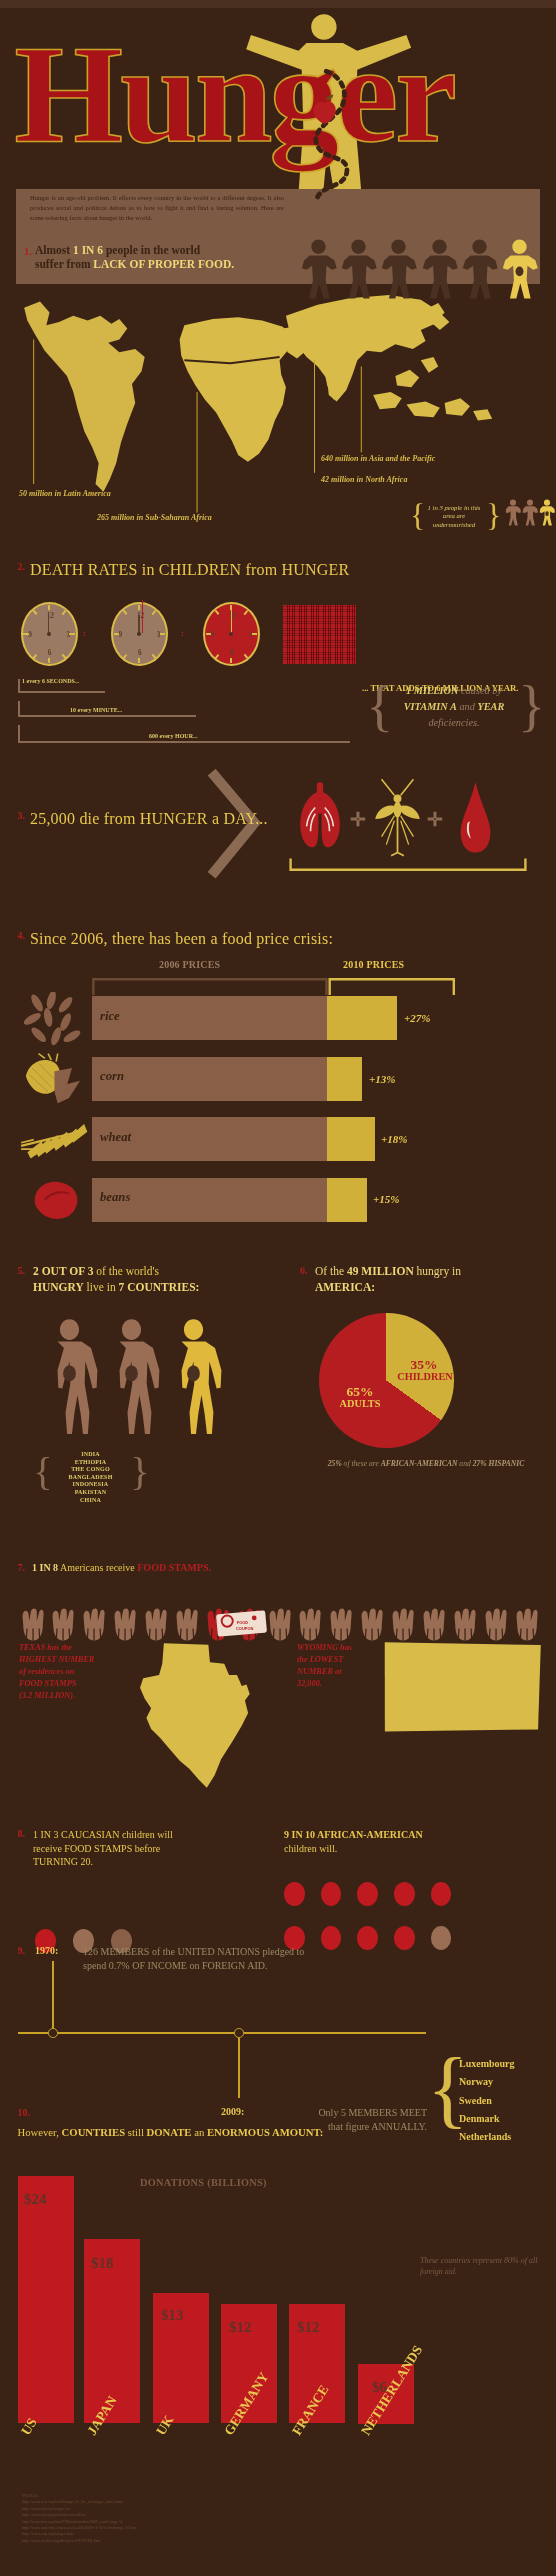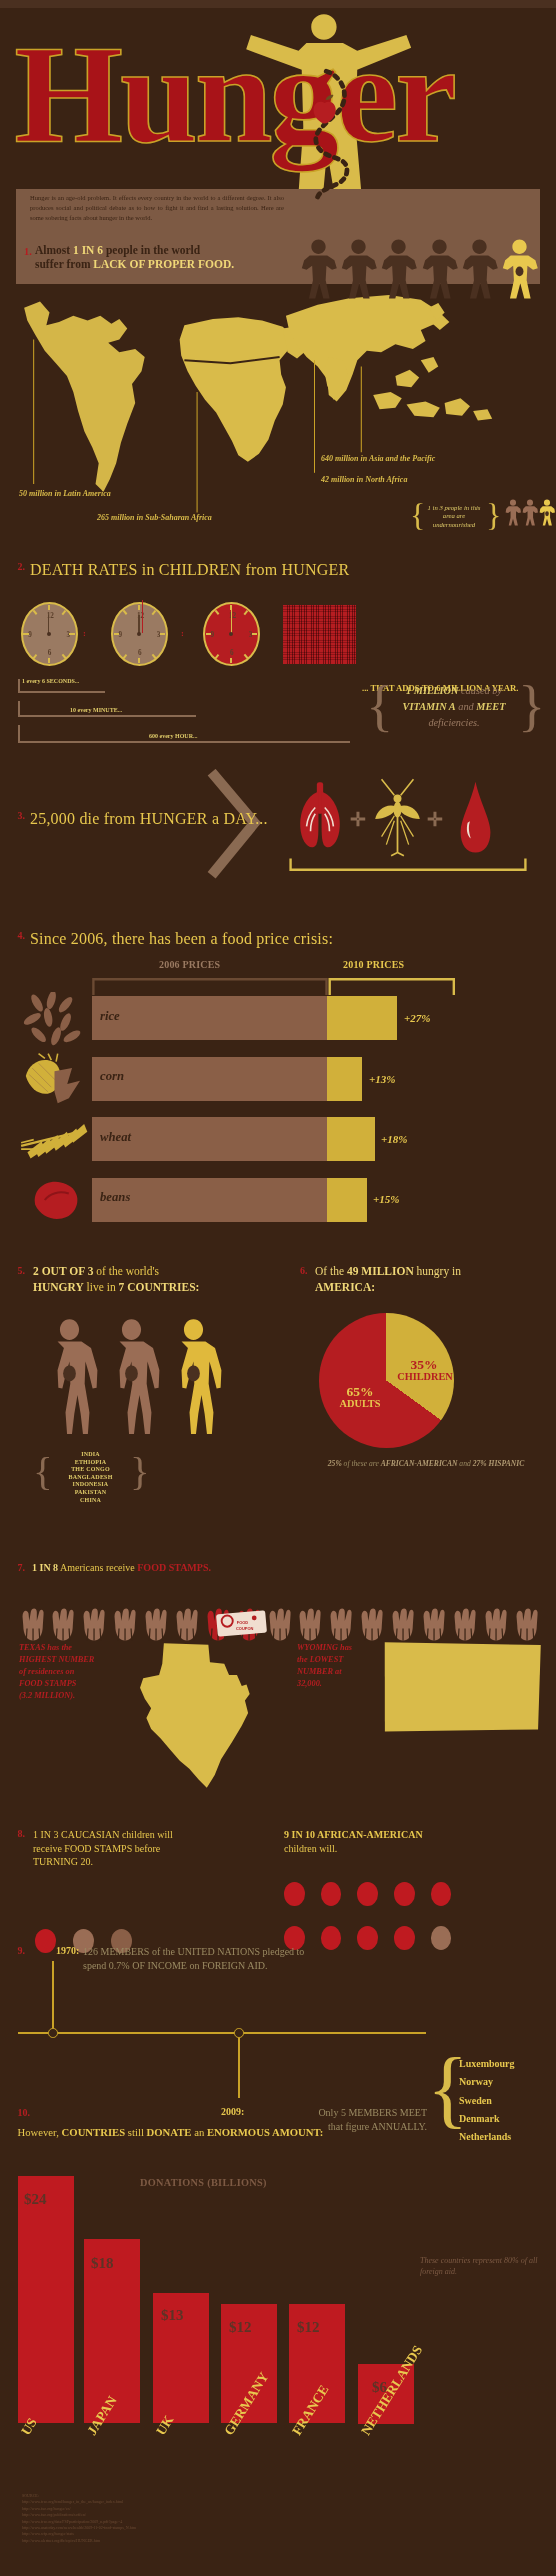--- a/index.html
+++ b/index.html
@@ -277,21 +277,21 @@
 
   <div class="stepbox" style="left:17.5px; top:679px; width:87px; height:14.3px;"></div>
   <div class="steplbl" style="left:22px; top:678px;">1 every 6 SECONDS...</div>
   <div class="stepbox" style="left:17.5px; top:701px; width:178px; height:16px;"></div>
   <div class="steplbl" style="left:70px; top:707px;">10 every MINUTE...</div>
   <div class="stepbox" style="left:17.5px; top:725px; width:332px; height:17.5px;"></div>
   <div class="steplbl" style="left:149px; top:733px;">600 every HOUR...</div>
 
   <div style="position:absolute;left:366px;top:677px;font-size:57px;color:#8a6a52;line-height:57px;font-family:'Liberation Serif',serif;">{</div>
   <div style="position:absolute;left:385px;top:683px;width:138px;font-style:italic;font-size:10.3px;line-height:16px;color:#9a7a62;text-align:center;">
-    <b style="color:#e0cc6a;font-style:italic;">1 MILLION</b><span> caused by </span><b style="color:#e0cc6a;font-style:italic;">VITAMIN A</b><span> and </span><b style="color:#e0cc6a;font-style:italic;">MEET</b><span> deficiencies.</span>
+    <b style="color:#e0cc6a;font-style:italic;">1 MILLION</b><span> caused by </span><b style="color:#e0cc6a;font-style:italic;">VITAMIN A</b><span> and </span><b style="color:#e0cc6a;font-style:italic;">YEAR</b><span> deficiencies.</span>
   </div>
   <div style="position:absolute;left:518px;top:677px;font-size:57px;color:#8a6a52;line-height:57px;font-family:'Liberation Serif',serif;">}</div>
 
   <svg style="position:absolute;left:205px;top:769px;width:64px;height:111px;" viewBox="0 0 80 140">
     <path d="M8 4 L62 68 L8 134" stroke="#8a6a52" stroke-width="13" fill="none"></path>
   </svg>
   <div class="sec-n" style="left:17.5px; top:810px;">3.</div>
   <div class="sec-h" style="left:30px; top:810px;">25,000 die from HUNGER a DAY...</div>
 
   <svg style="position:absolute;left:296px;top:779px;width:48px;height:79px;" viewBox="0 0 60 100">
@@ -571,21 +571,21 @@
   </div>
   <div style="position:absolute;left:284px;top:1926px;display:flex;gap:16px;">
     <div class="dot" style="position:relative;background:#bf1a20;"></div>
     <div class="dot" style="position:relative;background:#bf1a20;"></div>
     <div class="dot" style="position:relative;background:#bf1a20;"></div>
     <div class="dot" style="position:relative;background:#bf1a20;"></div>
     <div class="dot" style="position:relative;background:#9a6d55;"></div>
   </div>
 
   <div class="sec-n" style="left:17.5px; top:1945px;">9.</div>
-  <div style="position:absolute;left:35px;top:1945px;font-size:10px;font-weight:bold;color:#e8c84e;margin-left:21px;">1970:</div>
+  <div style="position:absolute;left:35px;top:1945px;font-size:10px;font-weight:bold;color:#e8c84e;">1970:</div>
   <div style="position:absolute;left:83px;top:1945px;width:350px;font-size:10px;line-height:13.5px;color:#9a8a62;">
     <div>126 MEMBERS of the UNITED NATIONS pledged to</div>
     <div>spend 0.7% OF INCOME on FOREIGN AID.</div>
   </div>
 
   <div class="ts-line" style="left:17.5px; top:2032px; width:408px; height:1.6px;"></div>
   <div class="ts-line" style="left:52px; top:1961px; width:1.6px; height:72px;"></div>
   <div class="ts-node" style="left:48px; top:2028px;"></div>
   <div class="ts-line" style="left:238px; top:2033px; width:1.6px; height:65px;"></div>
   <div class="ts-node" style="left:234px; top:2028px;"></div>

